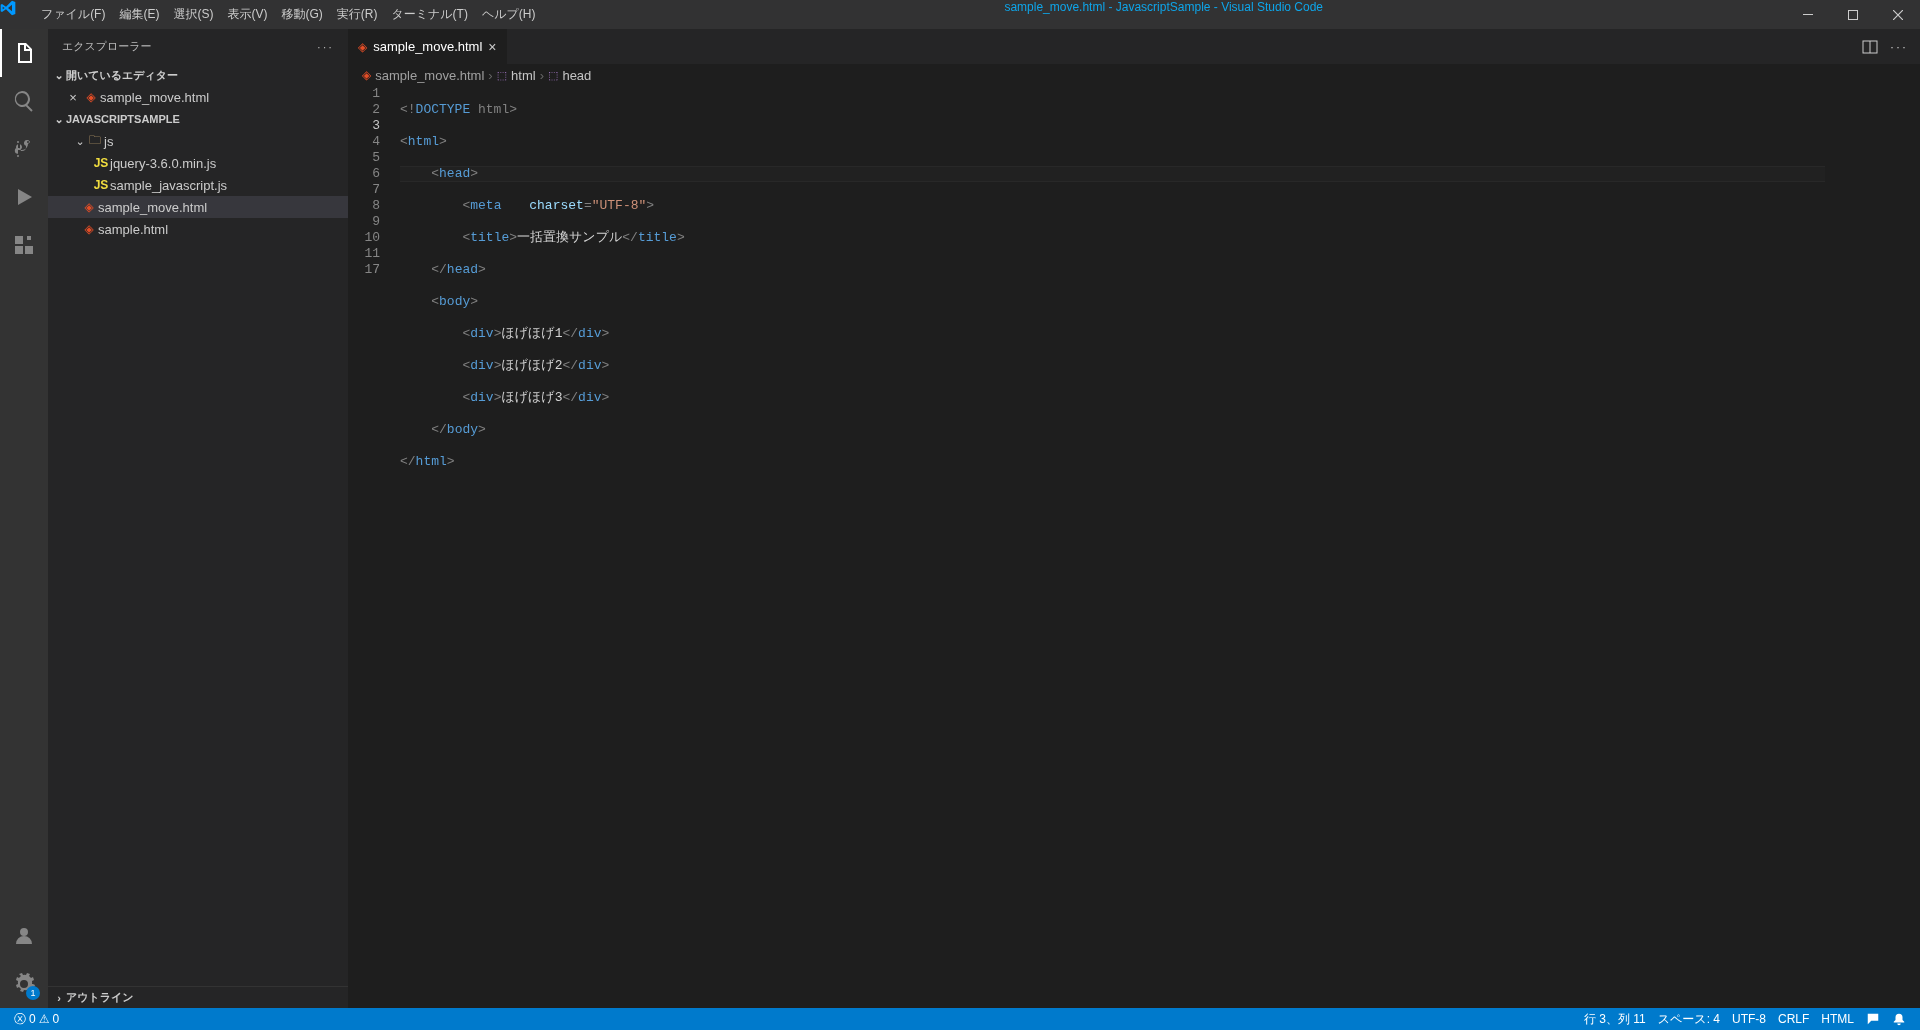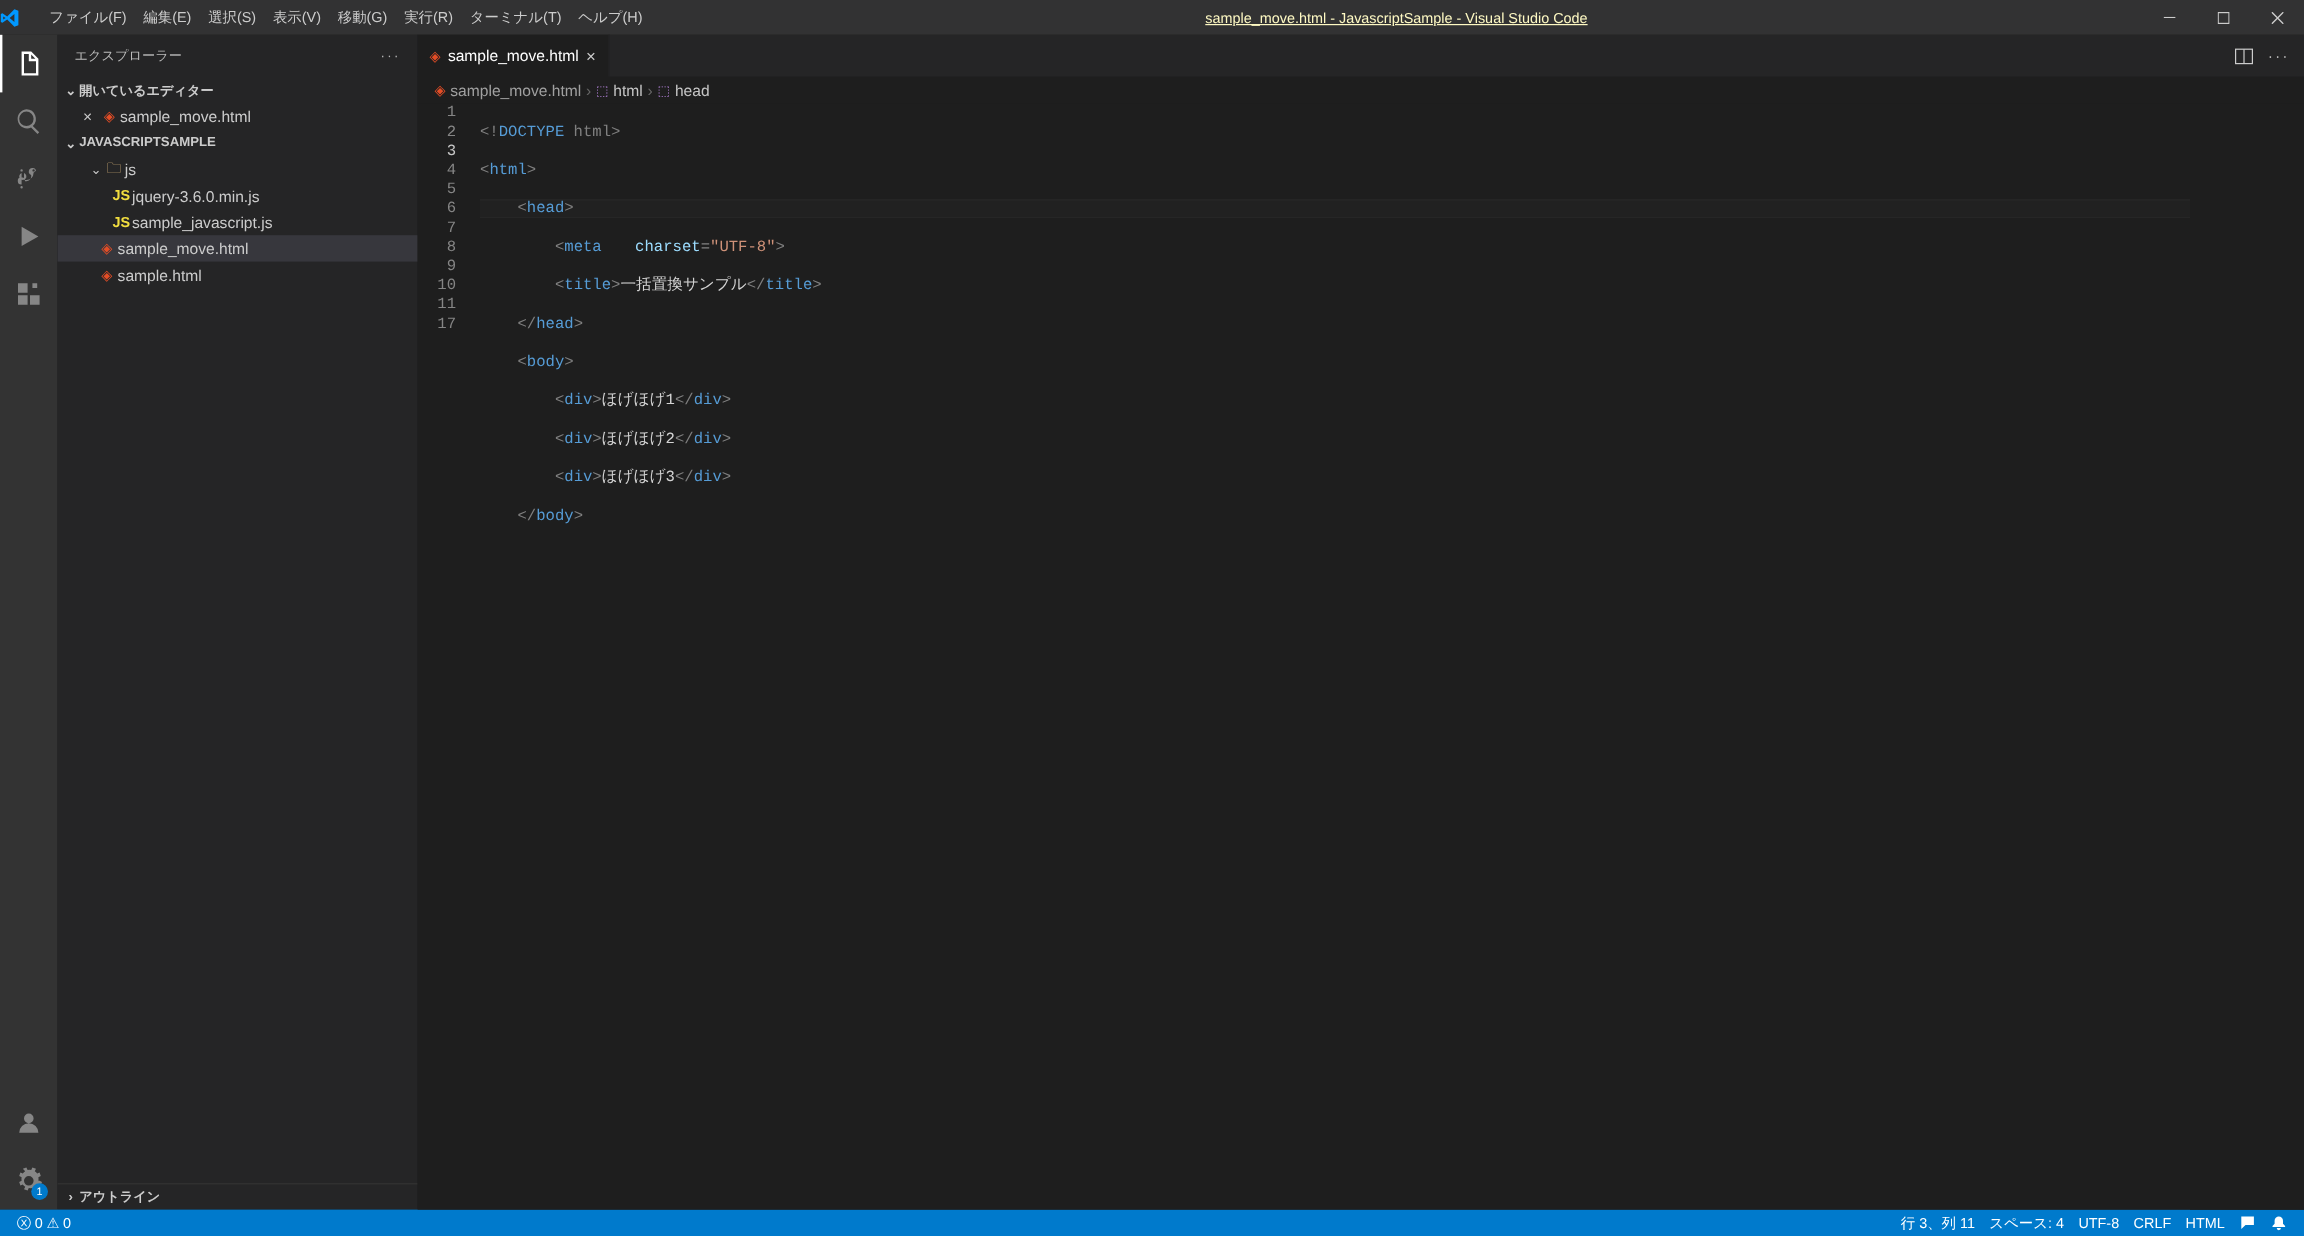--- a/index.html
+++ b/index.html
@@ -12,27 +12,26 @@
   height: 1030px;
   overflow: hidden;
   display: flex;
   flex-direction: column;
 }
 
 .titlebar {
   height: 29px;
   background: #323233;
   display: flex;
-  align-items: center;
   flex-shrink: 0;
 }
 .titlebar .logo { width: 34px; text-align: center; color: #0098ff; font-size: 16px; }
 .menu { display: flex; }
 .menu-item { padding: 0 7px; color: #cccccc; cursor: pointer; line-height: 29px; }
-.title-center { flex: 1; text-align: center; color: #fef9c3; font-size: 12px; text-decoration: underline; }
+.title-center { flex: 1; text-align: center; color: #0ea5e9; font-size: 12px; }
 .win-controls { display: flex; }
 .win-btn { width: 45px; height: 29px; display: flex; align-items: center; justify-content: center; color: #cccccc; cursor: pointer; }
 
 
 .main { flex: 1; display: flex; min-height: 0; }
 
 
 .activitybar {
   width: 48px;
   background: #333333;
@@ -296,20 +295,21 @@
 <div class="line"><span class="tk-brk">&lt;</span><span class="tk-tag">html</span><span class="tk-brk">&gt;</span></div>
 <div class="line cur">    <span class="tk-brk">&lt;</span><span class="tk-tag">head</span><span class="tk-brk">&gt;</span></div>
 <div class="line">        <span class="tk-brk">&lt;</span><span class="tk-tag">meta</span><span class="tk-attr"> charset</span><span class="tk-brk">=</span><span class="tk-str">"UTF-8"</span><span class="tk-brk">&gt;</span></div>
 <div class="line">        <span class="tk-brk">&lt;</span><span class="tk-tag">title</span><span class="tk-brk">&gt;</span><span class="tk-text">一括置換サンプル</span><span class="tk-brk">&lt;/</span><span class="tk-tag">title</span><span class="tk-brk">&gt;</span></div>
 <div class="line">    <span class="tk-brk">&lt;/</span><span class="tk-tag">head</span><span class="tk-brk">&gt;</span></div>
 <div class="line">    <span class="tk-brk">&lt;</span><span class="tk-tag">body</span><span class="tk-brk">&gt;</span></div>
 <div class="line">        <span class="tk-brk">&lt;</span><span class="tk-tag">div</span><span class="tk-brk">&gt;</span><span class="tk-text">ほげほげ1</span><span class="tk-brk">&lt;/</span><span class="tk-tag">div</span><span class="tk-brk">&gt;</span></div>
 <div class="line">        <span class="tk-brk">&lt;</span><span class="tk-tag">div</span><span class="tk-brk">&gt;</span><span class="tk-text">ほげほげ2</span><span class="tk-brk">&lt;/</span><span class="tk-tag">div</span><span class="tk-brk">&gt;</span></div>
 <div class="line">        <span class="tk-brk">&lt;</span><span class="tk-tag">div</span><span class="tk-brk">&gt;</span><span class="tk-text">ほげほげ3</span><span class="tk-brk">&lt;/</span><span class="tk-tag">div</span><span class="tk-brk">&gt;</span></div>
 <div class="line">    <span class="tk-brk">&lt;/</span><span class="tk-tag">body</span><span class="tk-brk">&gt;</span></div>
+<div class="line"><span class="tk-brk">&lt;/</span><span class="tk-tag">html</span><span class="tk-brk">&gt;</span></div>
       </div>
       <div class="minimap"></div>
     </div>
   </div>
 </div>
 
 <div class="statusbar">
   <div class="sb-item">
     <span>ⓧ</span>
       <span>0</span>

